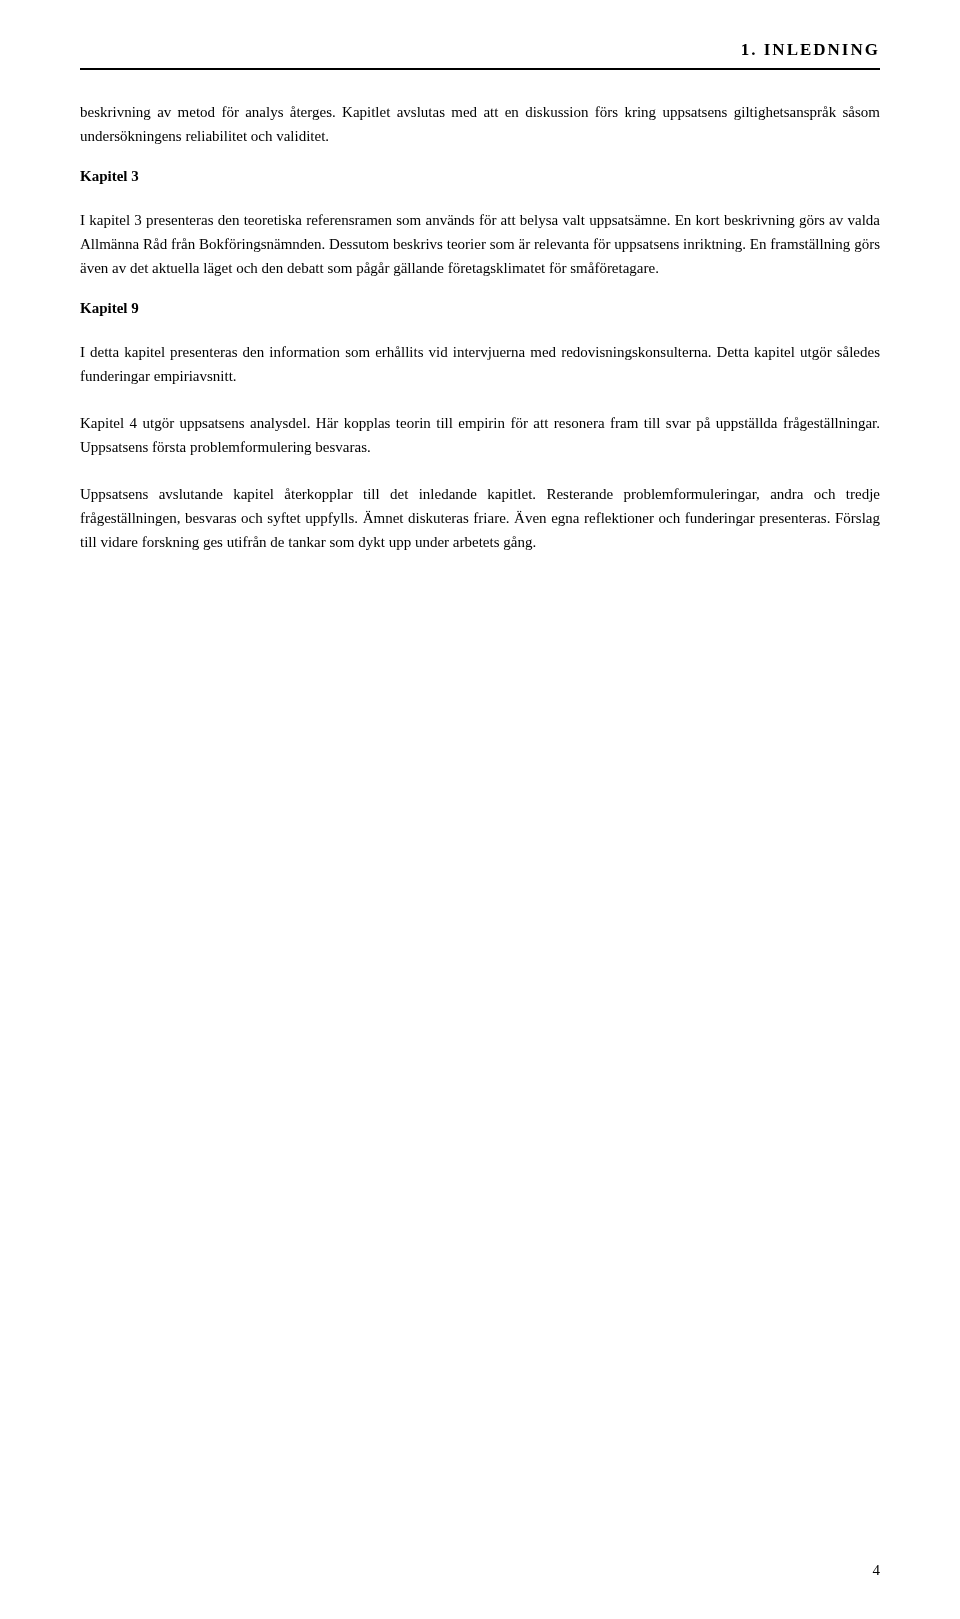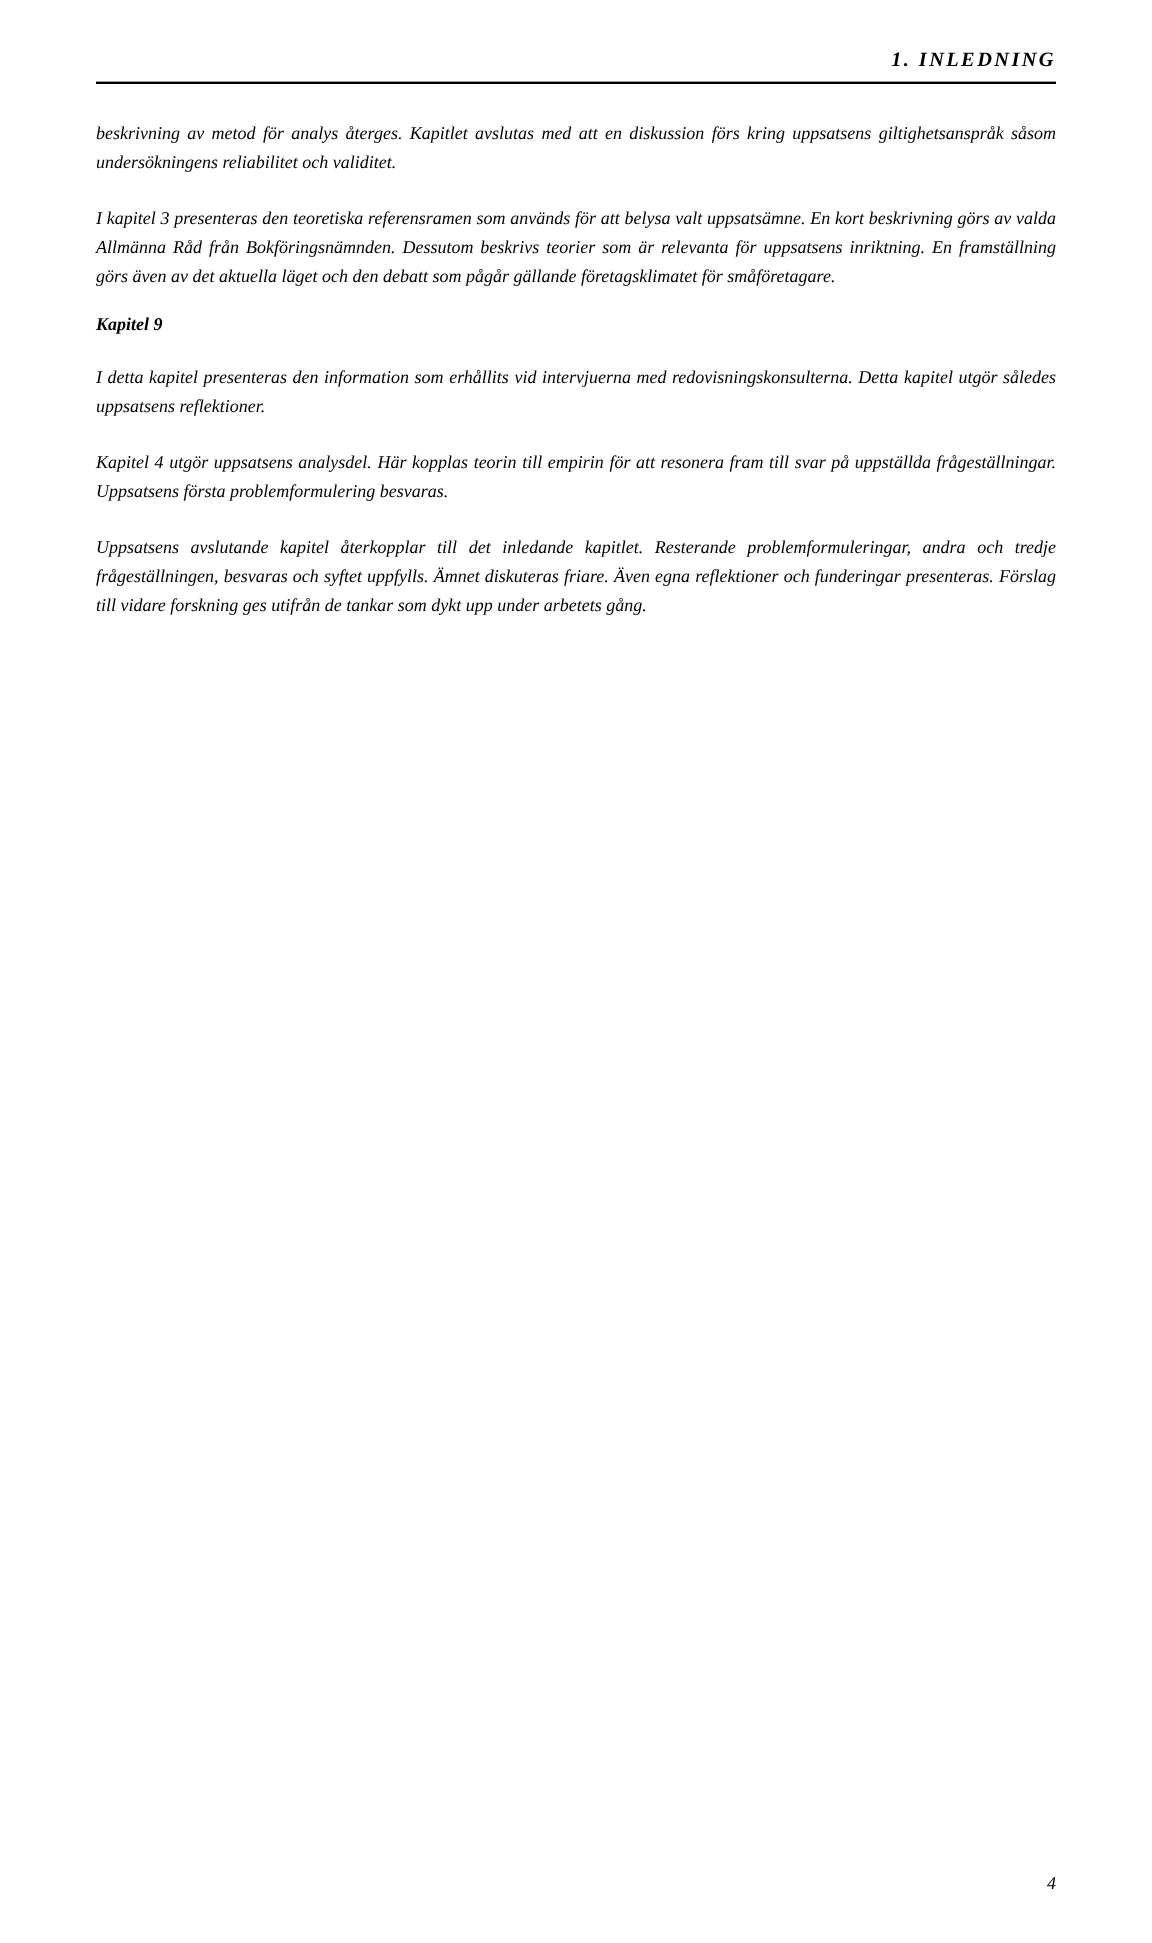--- a/index.html
+++ b/index.html
@@ -16,21 +16,20 @@
       width: 960px;
       min-height: 1619px;
       position: relative;
     }
 
     .page {
       width: 960px;
       min-height: 1619px;
       padding: 40px 80px 60px 80px;
       position: relative;
-      font-style: italic;
     }
 
     .page-header {
       display: flex;
       justify-content: flex-end;
       align-items: center;
       border-bottom: 2px solid #000;
       padding-bottom: 8px;
       margin-bottom: 30px;
     }
@@ -69,24 +68,25 @@
 <body>
 
 <div class="page">
 
   <div class="page-header">
     <span class="page-title">1. INLEDNING</span>
   </div>
 
   <p class="body-text">beskrivning av metod för analys återges. Kapitlet avslutas med att en diskussion förs kring uppsatsens giltighetsanspråk såsom undersökningens reliabilitet och validitet.</p>
 
+  <div class="section-heading">Kapitel 3</div>
   <p class="body-text">I kapitel 3 presenteras den teoretiska referensramen som används för att belysa valt uppsatsämne. En kort beskrivning görs av valda Allmänna Råd från Bokföringsnämnden. Dessutom beskrivs teorier som är relevanta för uppsatsens inriktning. En framställning görs även av det aktuella läget och den debatt som pågår gällande företagsklimatet för småföretagare.</p>
 
   <div class="section-heading">Kapitel 9</div>
-  <p class="body-text">I detta kapitel presenteras den information som erhållits vid intervjuerna med redovisningskonsulterna. Detta kapitel utgör således uppsatsens reflektioner.</p>
+  <p class="body-text">I detta kapitel presenteras den information som erhållits vid intervjuerna med redovisningskonsulterna. Detta kapitel utgör således funderingar empiriavsnitt.</p>
 
   <p class="body-text">Kapitel 4 utgör uppsatsens analysdel. Här kopplas teorin till empirin för att resonera fram till svar på uppställda frågeställningar. Uppsatsens första problemformulering besvaras.</p>
 
   <p class="body-text">Uppsatsens avslutande kapitel återkopplar till det inledande kapitlet. Resterande problemformuleringar, andra och tredje frågeställningen, besvaras och syftet uppfylls. Ämnet diskuteras friare. Även egna reflektioner och funderingar presenteras. Förslag till vidare forskning ges utifrån de tankar som dykt upp under arbetets gång.</p>
 
   <div class="page-number">4</div>
 
 </div>
 
 </body></html>

